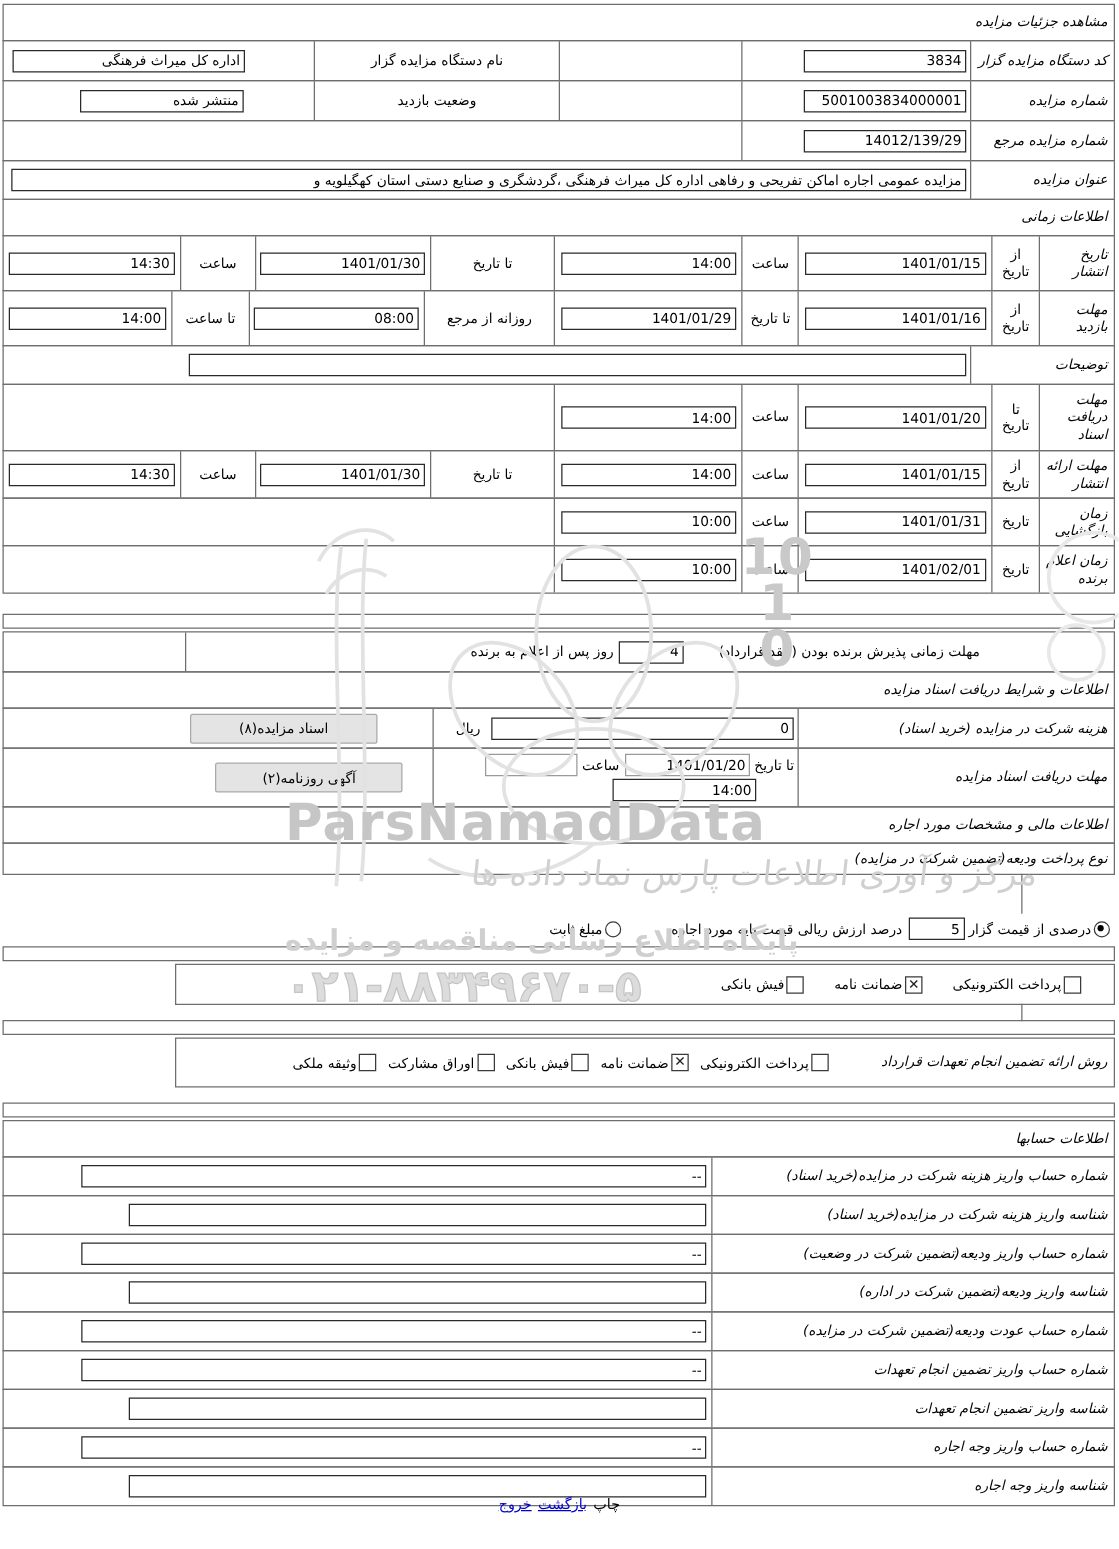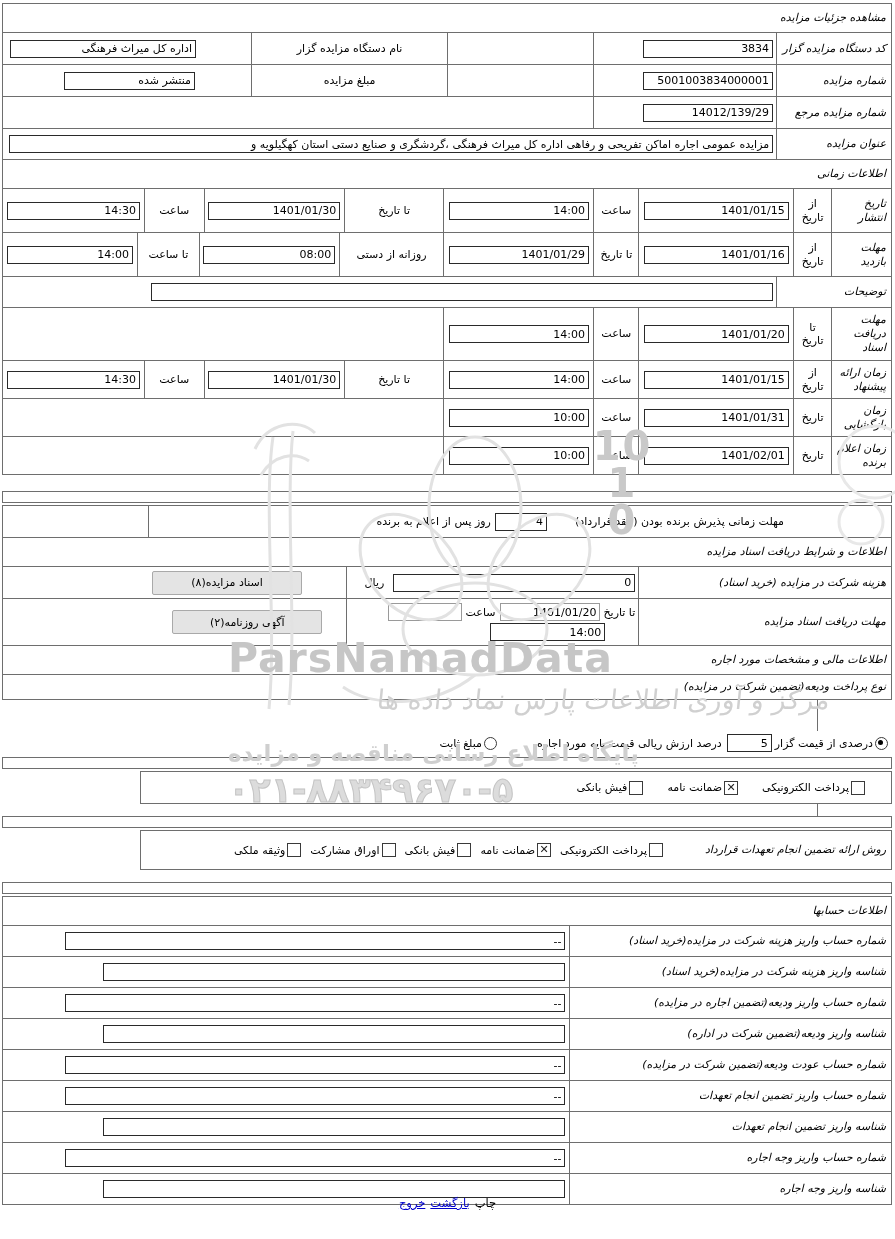--- a/index.html
+++ b/index.html
@@ -65,21 +65,21 @@
       <input style="width: 186px; margin-left: 4px;" readonly="" value="اداره کل میراث فرهنگی">
     </div>
   </div>
 
   <div class="row h31">
     <div class="cell lbl bl" style="width:115px">شماره مزایده</div>
     <div class="cell bl" style="width:183px;justify-content:flex-start">
       <input style="width: 130px;" readonly="" value="5001003834000001">
     </div>
     <div class="cell bl" style="width:146px"></div>
-    <div class="cell ctr bl" style="width:197px">مبلغ مزایده</div>
+    <div class="cell ctr bl" style="width:197px">وضعیت بازدید</div>
     <div class="cell" style="width:248px;justify-content:flex-end">
       <input style="width: 131px; margin-left: 58px;" readonly="" value="منتشر شده">
     </div>
   </div>
 
   <div class="row h31">
     <div class="cell lbl bl" style="width:115px">شماره مزایده مرجع</div>
     <div class="cell bl" style="width:183px;justify-content:flex-start">
       <input style="width: 130px;" readonly="" value="14012/139/29">
     </div>
@@ -120,21 +120,21 @@
   <div class="row h43">
     <div class="cell lbl bl" style="width:60px">مهلت بازدید</div>
     <div class="cell ctr bl" style="width:38px">از تاریخ</div>
     <div class="cell ctr bl" style="width:155px">
           <input style="width: 145px;" readonly="" value="1401/01/16">
         </div>
     <div class="cell ctr bl" style="width:45px">تا تاریخ</div>
     <div class="cell ctr bl" style="width:150px">
           <input style="width: 140px;" readonly="" value="1401/01/29">
         </div>
-    <div class="cell ctr bl" style="width:105px">روزانه از دستی</div>
+    <div class="cell ctr bl" style="width:105px">روزانه از مرجع</div>
     <div class="cell ctr bl" style="width:140px">
           <input style="width: 132px;" readonly="" value="08:00">
         </div>
     <div class="cell ctr bl" style="width:62px">تا ساعت</div>
     <div class="cell ctr" style="width:134px">
           <input style="width: 126px;" readonly="" value="14:00">
         </div>
   </div>
 
   <div class="row h30">
@@ -151,21 +151,21 @@
           <input style="width: 145px;" readonly="" value="1401/01/20">
         </div>
     <div class="cell ctr bl" style="width:45px">ساعت</div>
     <div class="cell ctr bl" style="width:150px">
           <input style="width: 140px;" readonly="" value="14:00">
         </div>
     <div class="cell" style="width:441px"></div>
   </div>
 
   <div class="row h37">
-    <div class="cell lbl bl" style="width:60px">زمان ارائه پیشنهاد</div>
+    <div class="cell lbl bl" style="width:60px">مهلت ارائه انتشار</div>
     <div class="cell ctr bl" style="width:38px">از تاریخ</div>
     <div class="cell ctr bl" style="width:155px">
           <input style="width: 145px;" readonly="" value="1401/01/15">
         </div>
     <div class="cell ctr bl" style="width:45px">ساعت</div>
     <div class="cell ctr bl" style="width:150px">
           <input style="width: 140px;" readonly="" value="14:00">
         </div>
     <div class="cell ctr bl" style="width:100px">تا تاریخ</div>
     <div class="cell ctr bl" style="width:140px">
@@ -323,21 +323,21 @@
       <input style="width: 500px; margin-right: 1px;" readonly="" value="--">
     </div>
   </div>
   <div class="row h30">
     <div class="cell lbl bl" style="width:322px">شناسه واریز هزینه شرکت در مزایده(خرید اسناد)</div>
     <div class="cell" style="width:567px;justify-content:flex-start">
       <input style="width: 462px; margin-right: 1px;" readonly="" value="">
     </div>
   </div>
   <div class="row h30">
-    <div class="cell lbl bl" style="width:322px">شماره حساب واریز ودیعه(تضمین اجاره در مزایده)</div>
+    <div class="cell lbl bl" style="width:322px">شماره حساب واریز ودیعه(تضمین شرکت در وضعیت)</div>
     <div class="cell" style="width:567px;justify-content:flex-start">
       <input style="width: 500px; margin-right: 1px;" readonly="" value="--">
     </div>
   </div>
   <div class="row h30">
     <div class="cell lbl bl" style="width:322px">شناسه واریز ودیعه(تضمین شرکت در اداره)</div>
     <div class="cell" style="width:567px;justify-content:flex-start">
       <input style="width: 462px; margin-right: 1px;" readonly="" value="">
     </div>
   </div>

